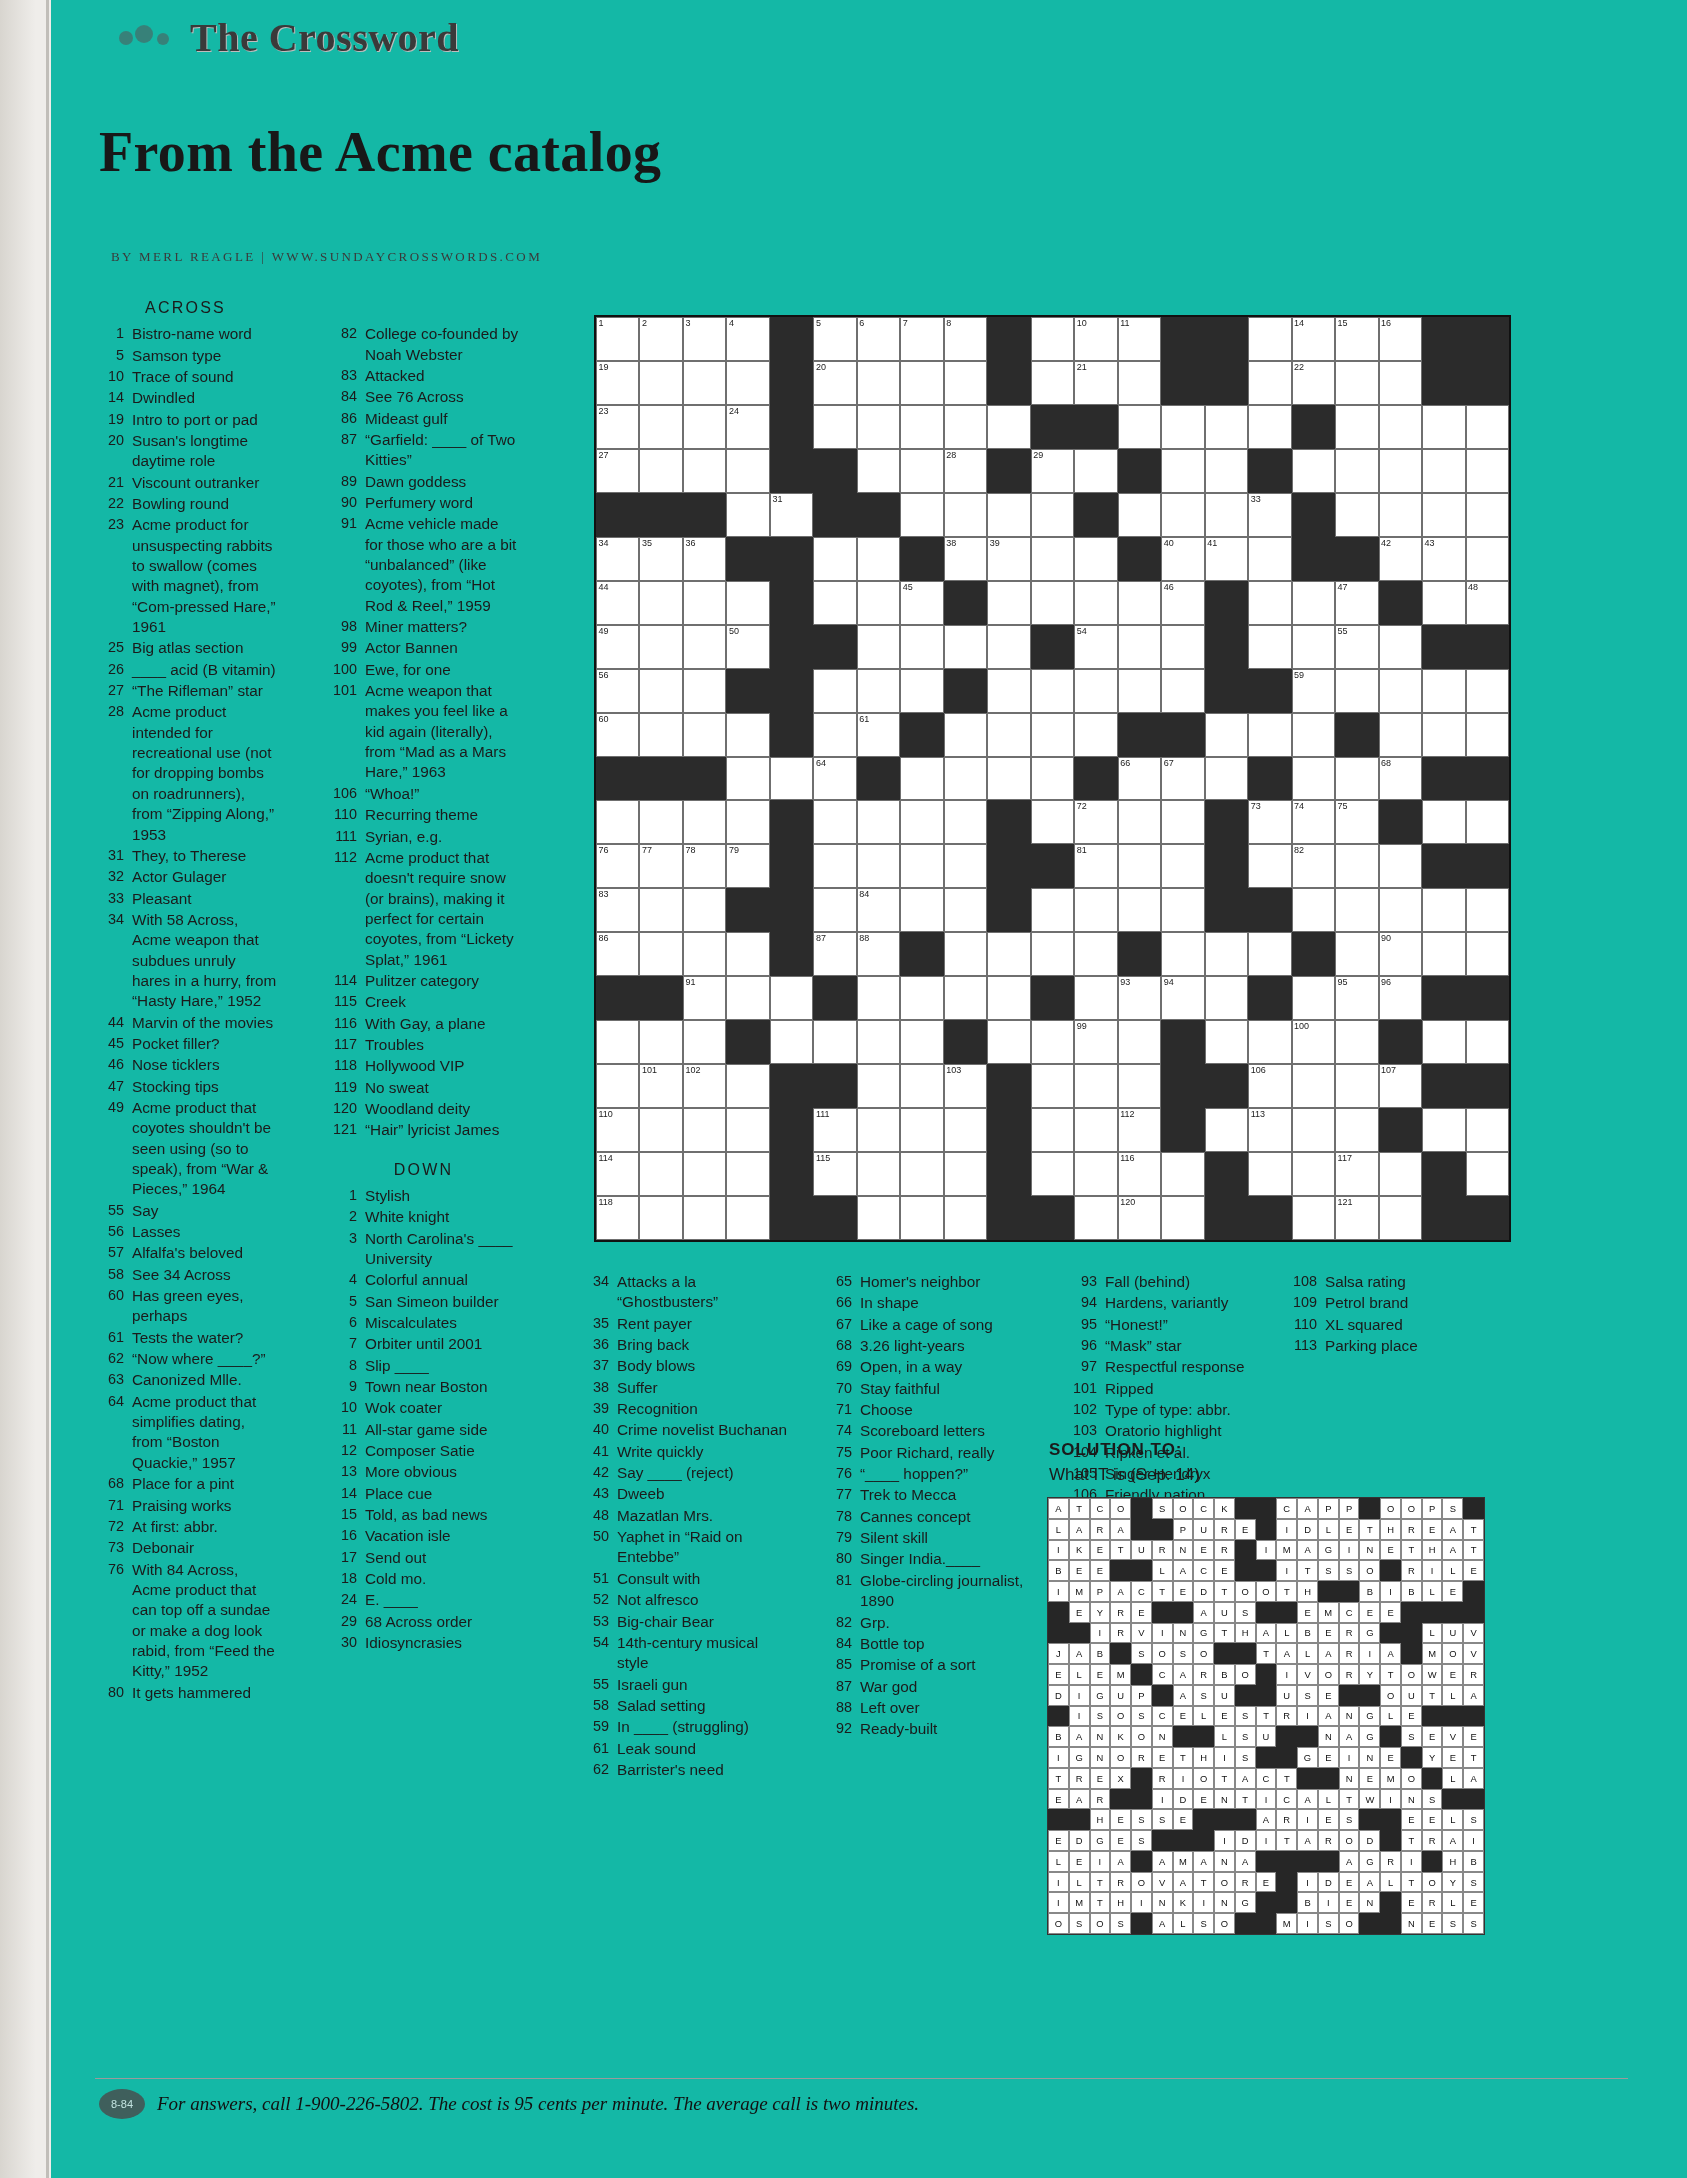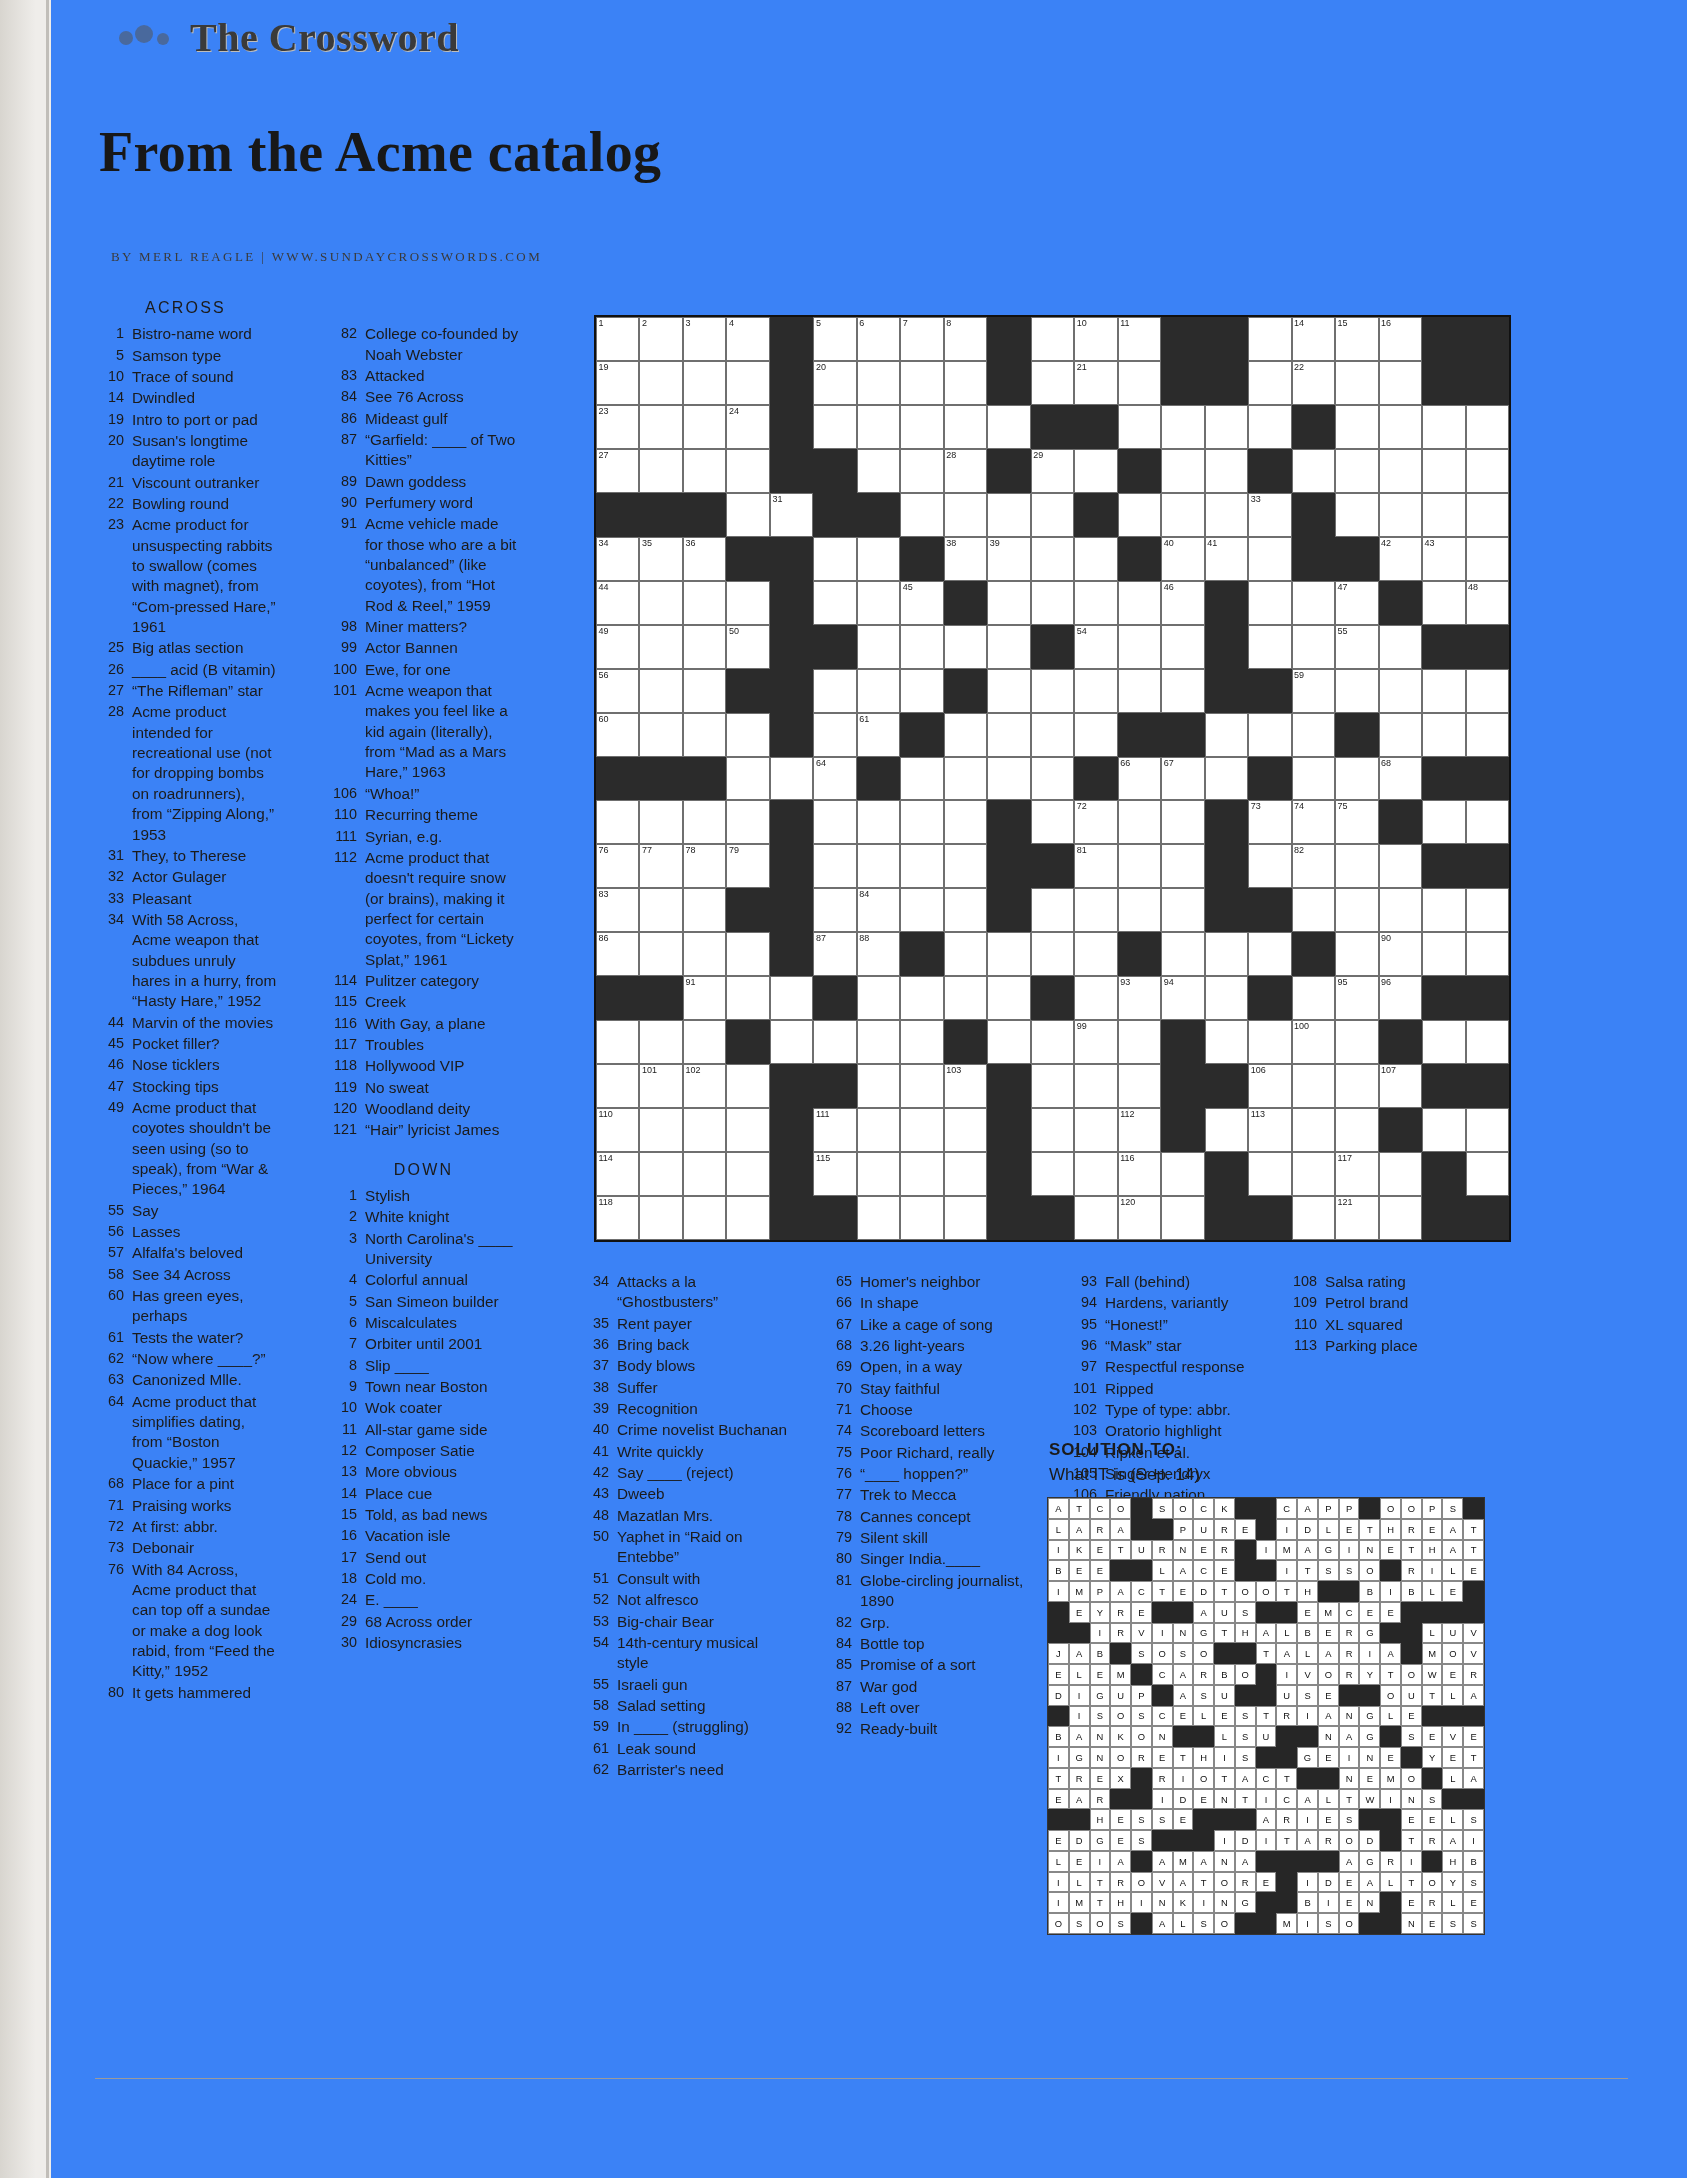--- a/index.html
+++ b/index.html
@@ -1,17 +1,17 @@
 <!DOCTYPE html>
 <html><head>
 <meta charset="utf-8">
 <style>
   html,body{margin:0;padding:0;background:#f2f0ec;}
   body{width:1687px;height:2178px;font-family:"Liberation Sans",sans-serif;color:#1b1b1b;position:relative;overflow:hidden;}
-  .page{position:absolute;inset:0;background:#3b82f6;}
+  .page{position:absolute;inset:0;background:#14b8a6;}
   .page:before{content:"";position:absolute;left:0;top:0;width:51px;height:100%;background:linear-gradient(90deg,#d8d5cf,#efedea 70%);}
   .spine{position:absolute;left:46px;top:0;width:3px;height:100%;background:#9a978f;opacity:.55;}
   
   .masthead{position:absolute;left:119px;top:14px;display:flex;align-items:center;gap:14px;}
   .mast-logo{width:57px;height:42px;position:relative;opacity:.55;}
   .mast-logo i{position:absolute;border-radius:50%;background:#555;}
   .mast-logo i:nth-child(1){width:14px;height:14px;left:0;top:14px;}
   .mast-logo i:nth-child(2){width:18px;height:18px;left:16px;top:8px;}
   .mast-logo i:nth-child(3){width:12px;height:12px;left:38px;top:16px;}
   .mast-title{font-family:"Liberation Serif",serif;font-weight:bold;font-size:40px;letter-spacing:0.5px;color:#3a3a3a;
@@ -1723,14 +1723,18 @@
       <div class="scell">O</div>
       <div class="scell blk"></div>
       <div class="scell blk"></div>
       <div class="scell">N</div>
       <div class="scell">E</div>
       <div class="scell">S</div>
       <div class="scell">S</div>
     </div>
 
   <div class="rule"></div>
+  <div class="footer">
+    <div class="fstamp">8-84</div>
+    <div class="ftext">For answers, call 1-900-226-5802. The cost is 95 cents per minute. The average call is two minutes.</div>
+  </div>
 </div>
 
 
 </body></html>

